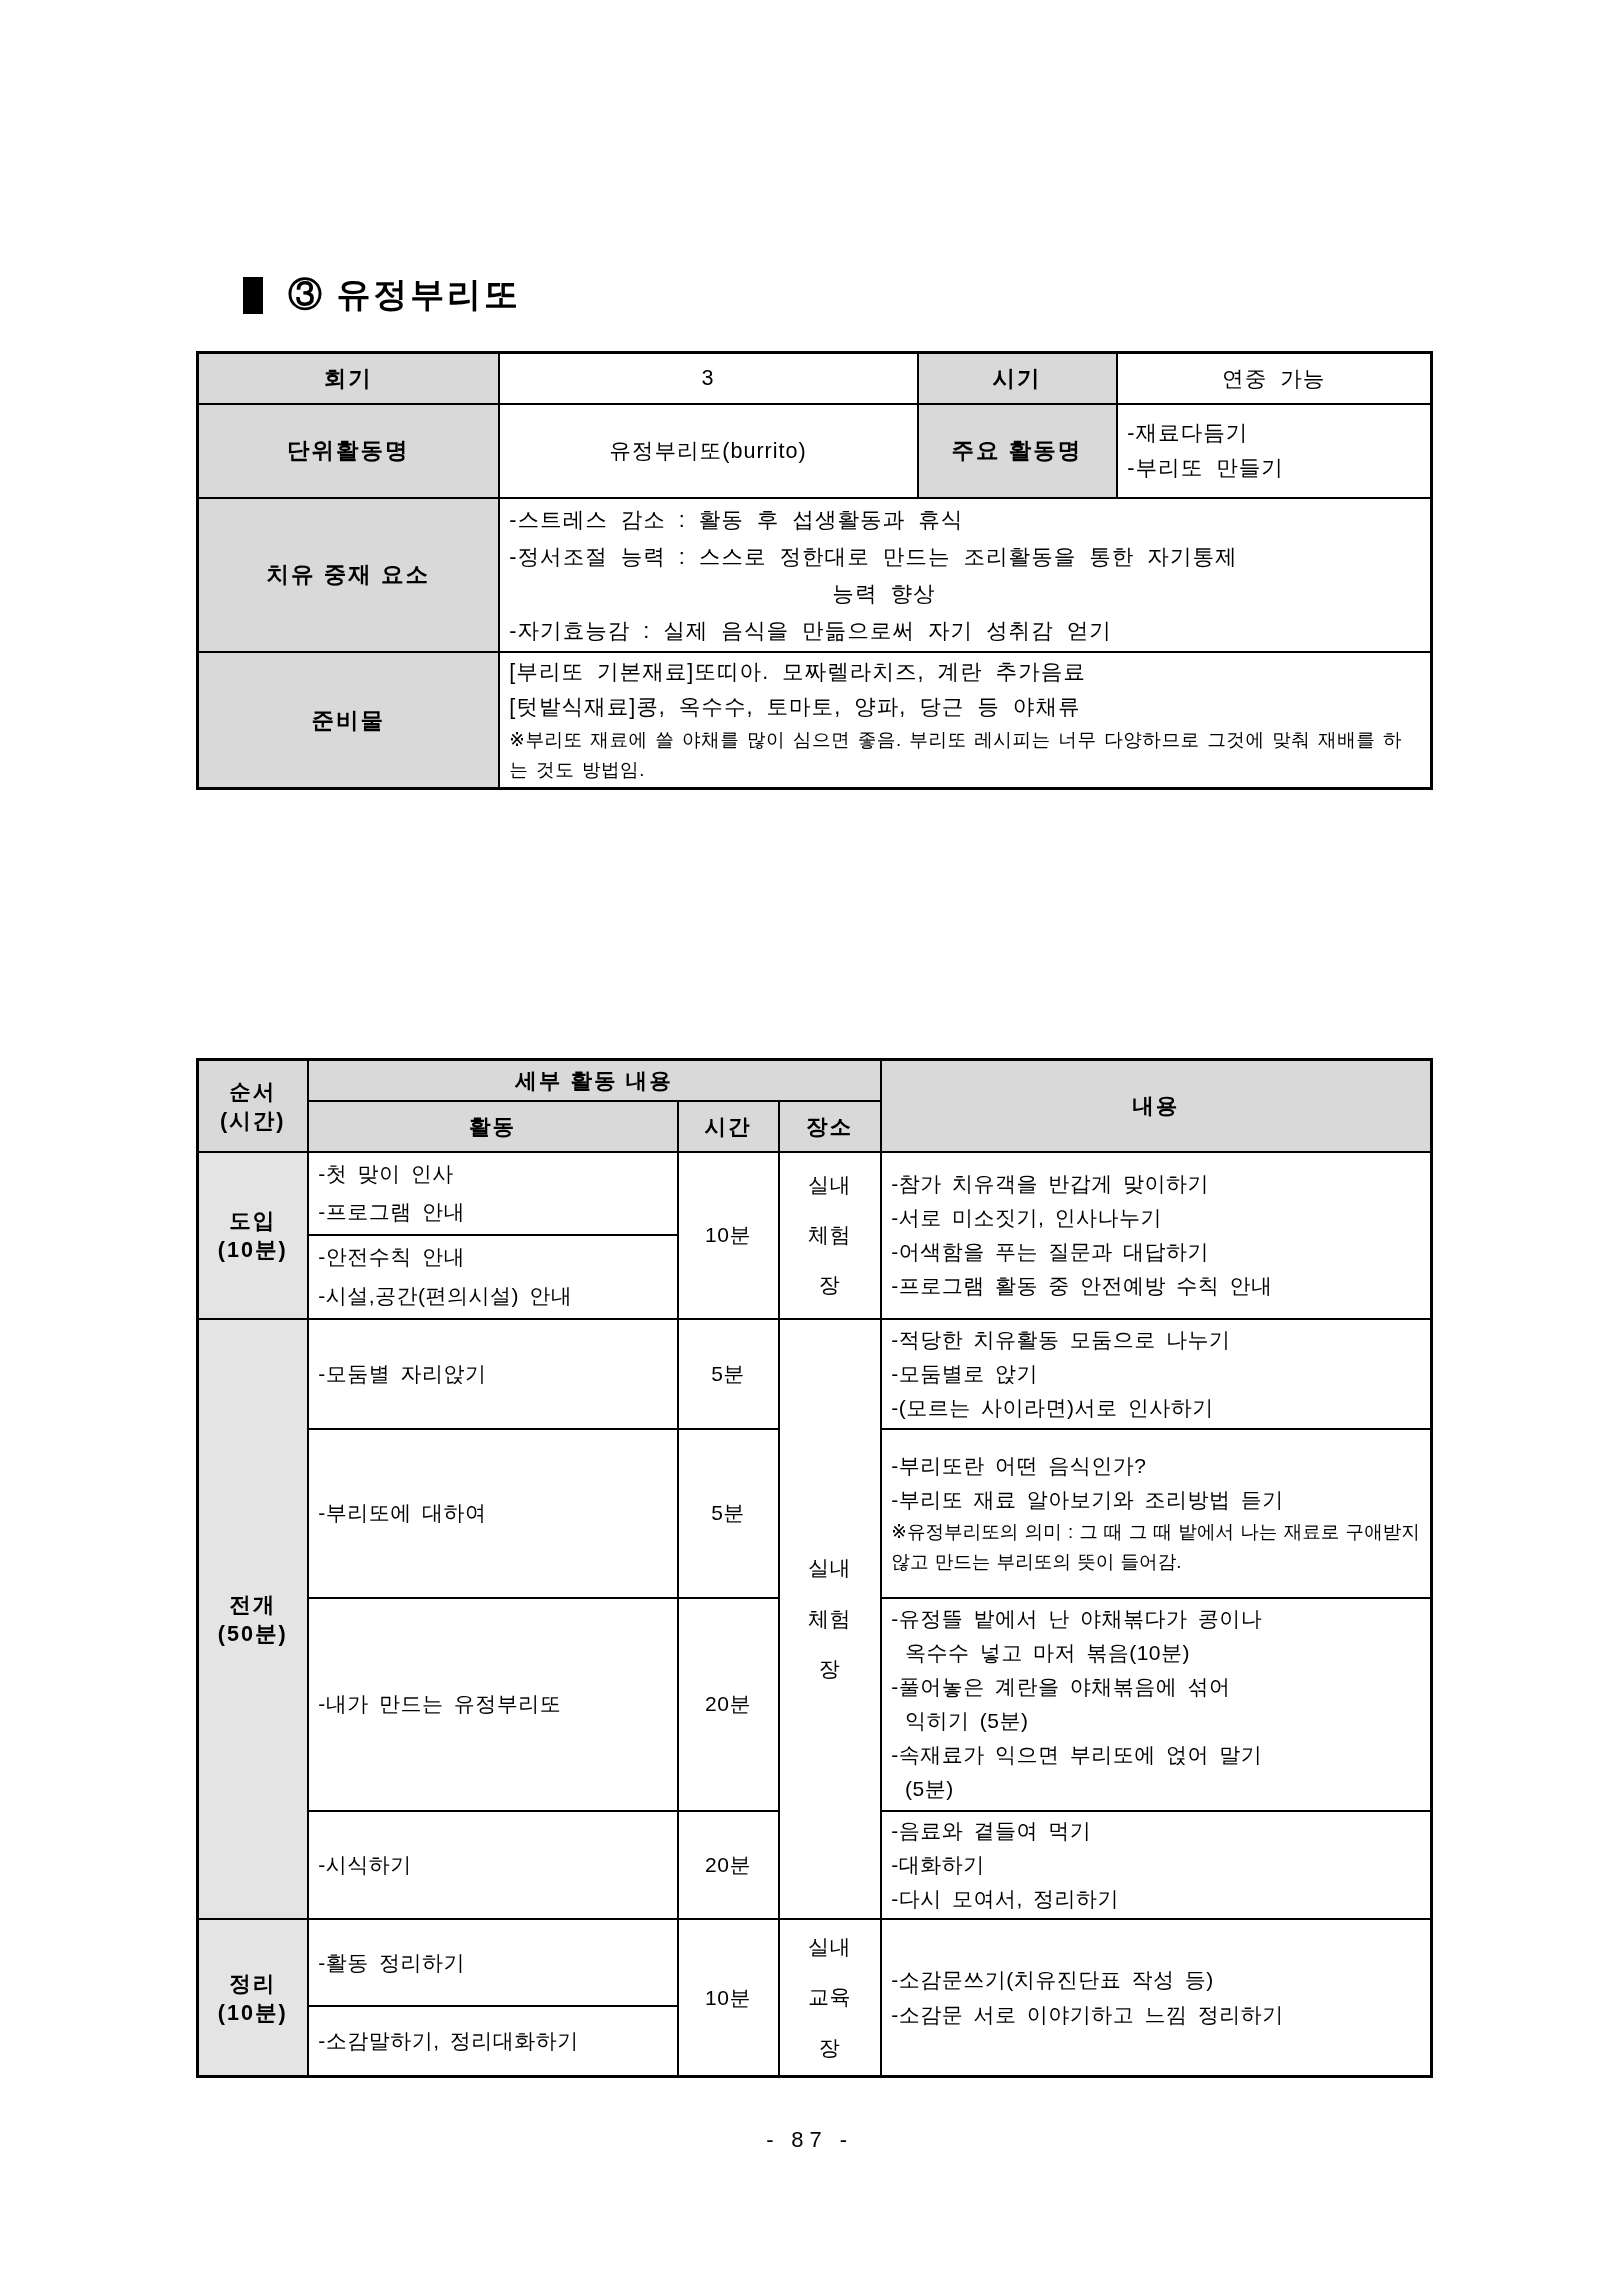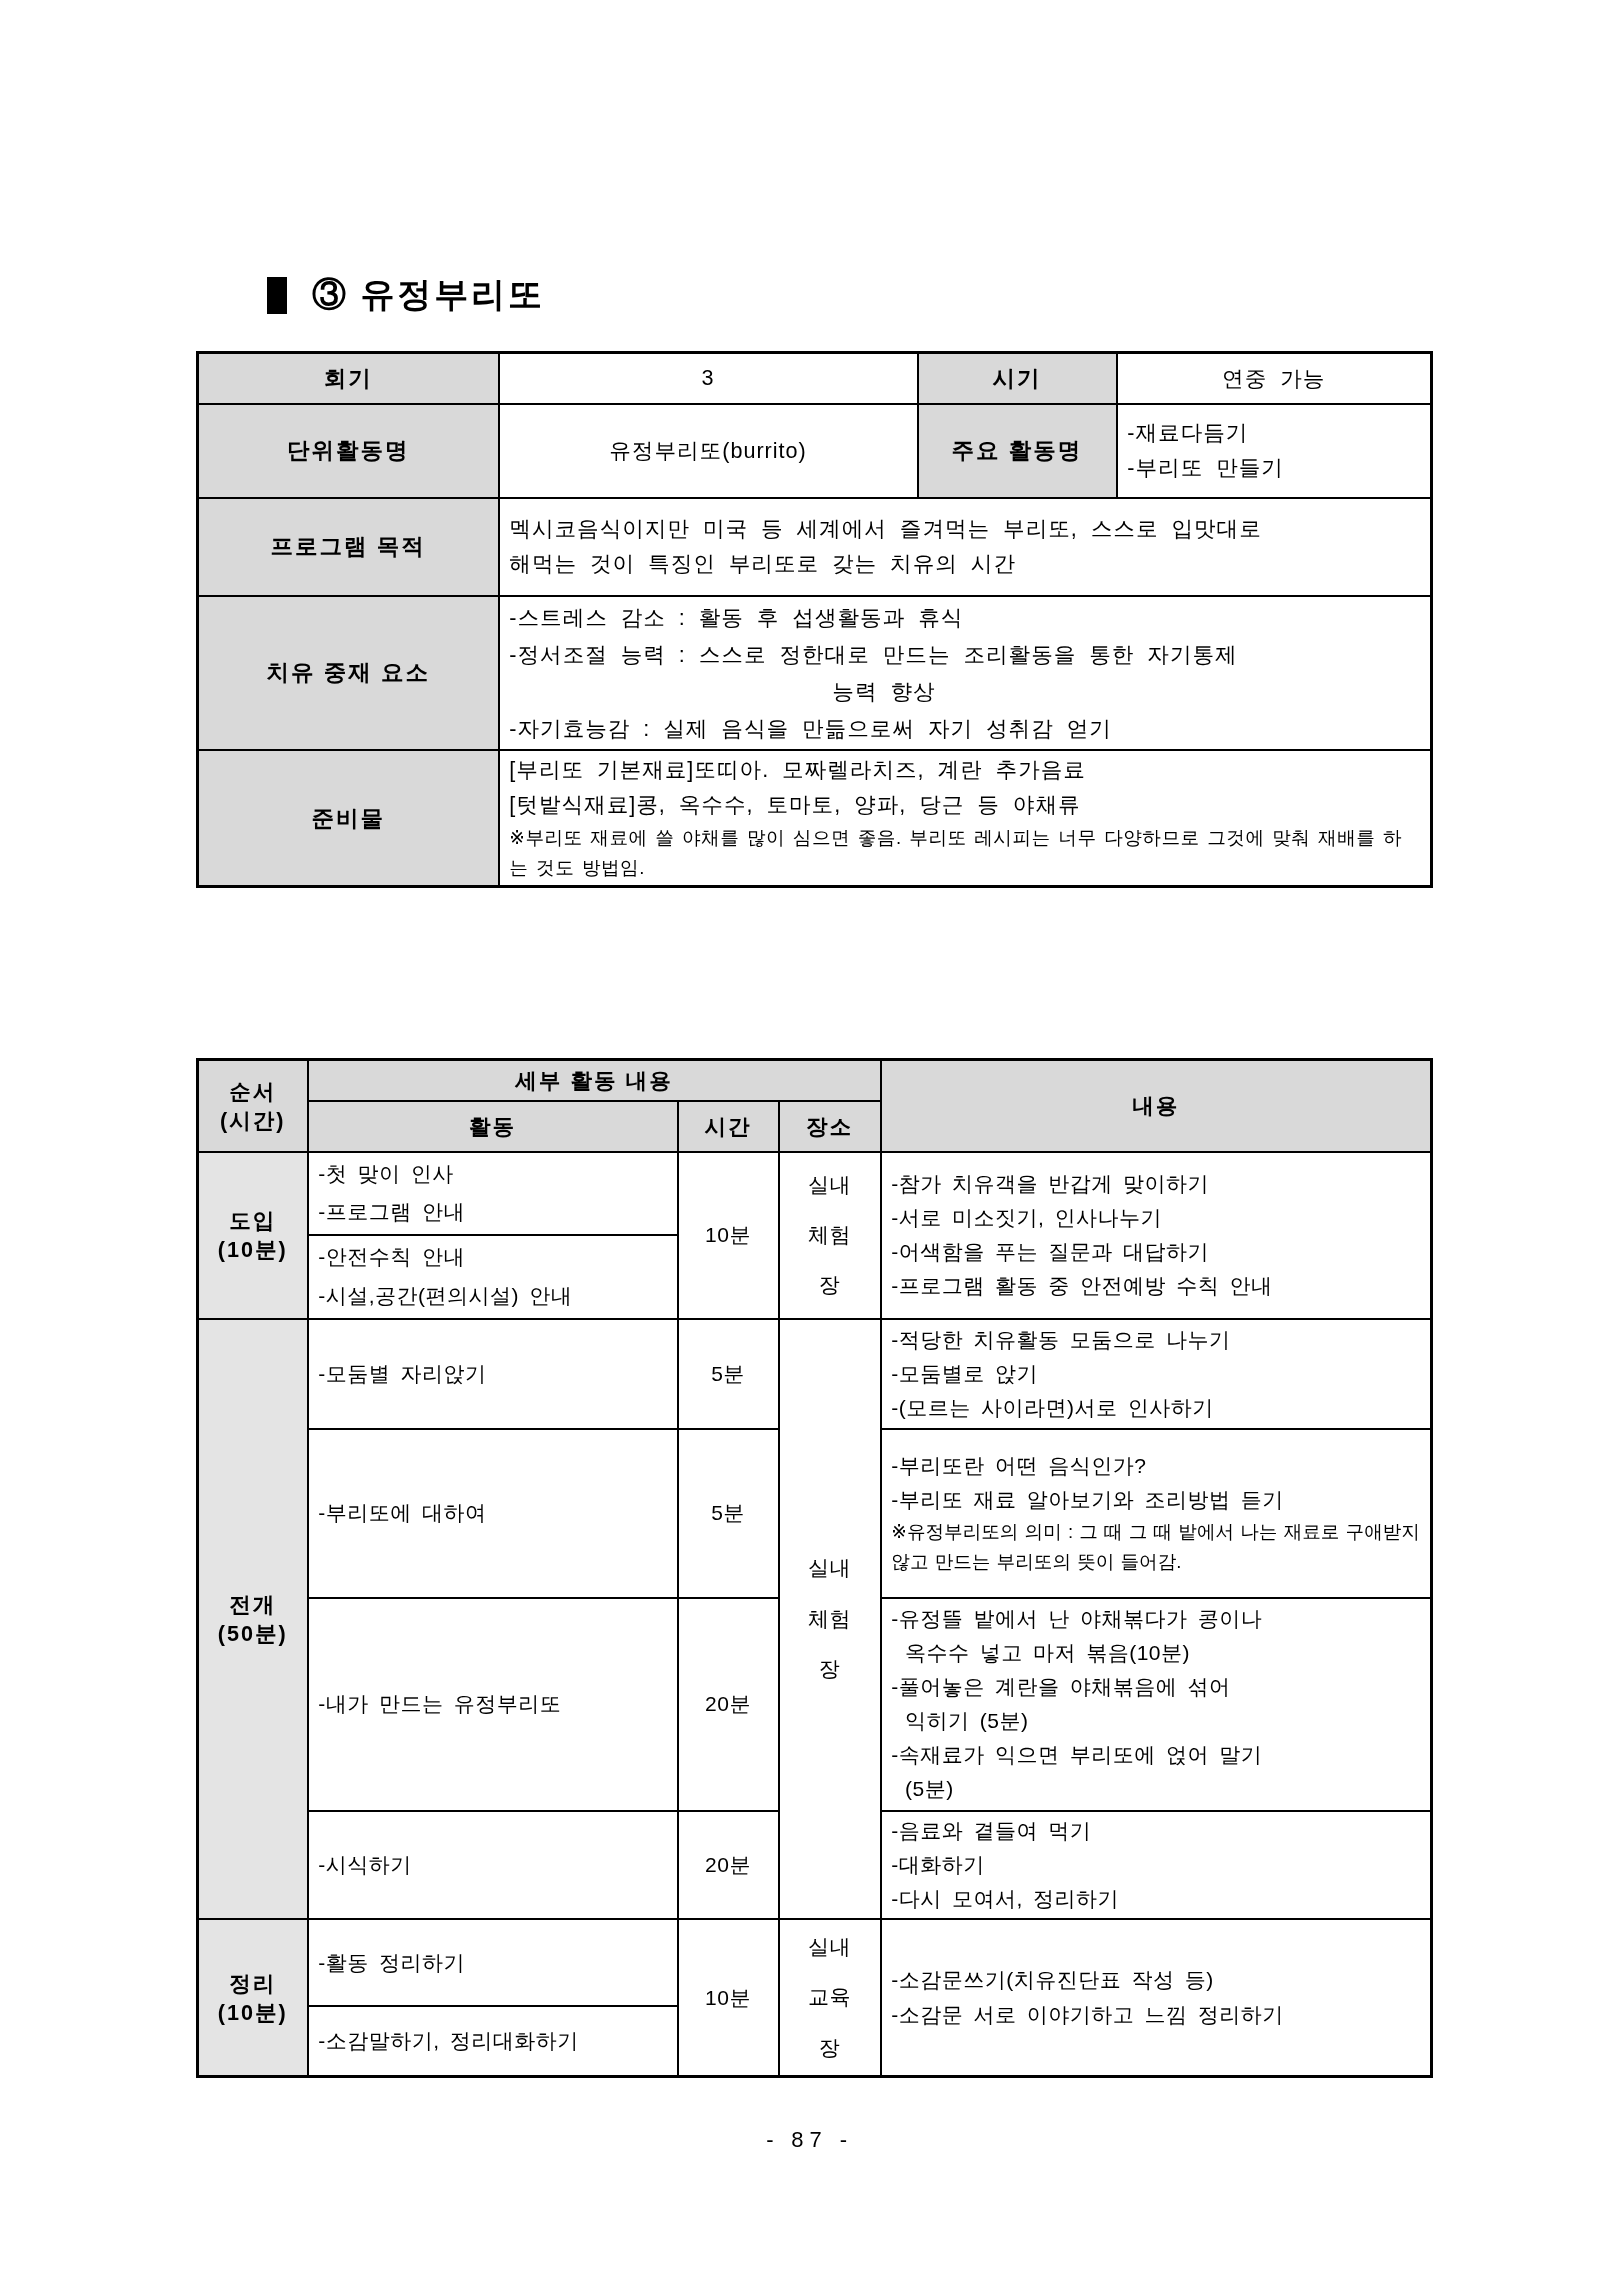--- a/index.html
+++ b/index.html
@@ -8,21 +8,21 @@
     width:1619px;height:2290px;
     background:#ffffff;
     font-family:"Liberation Sans","DejaVu Sans",sans-serif;
     color:#000;
   }
   
   .doc-title{
     position:absolute;top:272px;left:243px;
     font-family:"Liberation Serif","DejaVu Serif",serif;
     font-size:34px;font-weight:600;letter-spacing:2.9px;
-    display:flex;align-items:center;gap:25.5px;margin-left:24px;
+    display:flex;align-items:center;gap:25.5px;
   }
   .title-bullet{
     display:inline-block;width:19.6px;height:37px;background:#000;
   }
   
   table{border-collapse:collapse;table-layout:fixed;}
   .tbl{position:absolute;left:196px;width:1233px;border:3.9px solid #000;}
   .tbl td,.tbl th{border:2px solid #000;padding:2px 9.8px;overflow:hidden;vertical-align:middle;}
   .hd{background:#d9d9d9;font-weight:bold;text-align:center;}
   .sec{background:#e4e4e4;font-weight:bold;text-align:center;}
@@ -84,27 +84,20 @@
     </tr>
     <tr class="r96">
       <th class="hd">단위활동명</th>
       <td class="c">유정부리또(burrito)</td>
       <th class="hd" colspan="2">주요 활동명</th>
       <td colspan="2" class="lines">
         <div>-재료다듬기</div>
         <div>-부리또 만들기</div>
       </td>
     </tr>
-    <tr class="r100">
-      <th class="hd">프로그램 목적</th>
-      <td colspan="5" class="lines">
-        <div>멕시코음식이지만 미국 등 세계에서 즐겨먹는 부리또, 스스로 입맛대로</div>
-        <div>해먹는 것이 특징인 부리또로 갖는 치유의 시간</div>
-      </td>
-    </tr>
     <tr class="r152">
       <th class="hd">치유 중재 요소</th>
       <td colspan="5" class="lines healing">
         <div>-스트레스 감소 : 활동 후 섭생활동과 휴식</div>
         <div>-정서조절 능력 : 스스로 정한대로 만드는 조리활동을 통한 자기통제</div>
         <div class="indent-mid">능력 향상</div>
         <div>-자기효능감 : 실제 음식을 만듦으로써 자기 성취감 얻기</div>
       </td>
     </tr>
     <tr class="r138">

